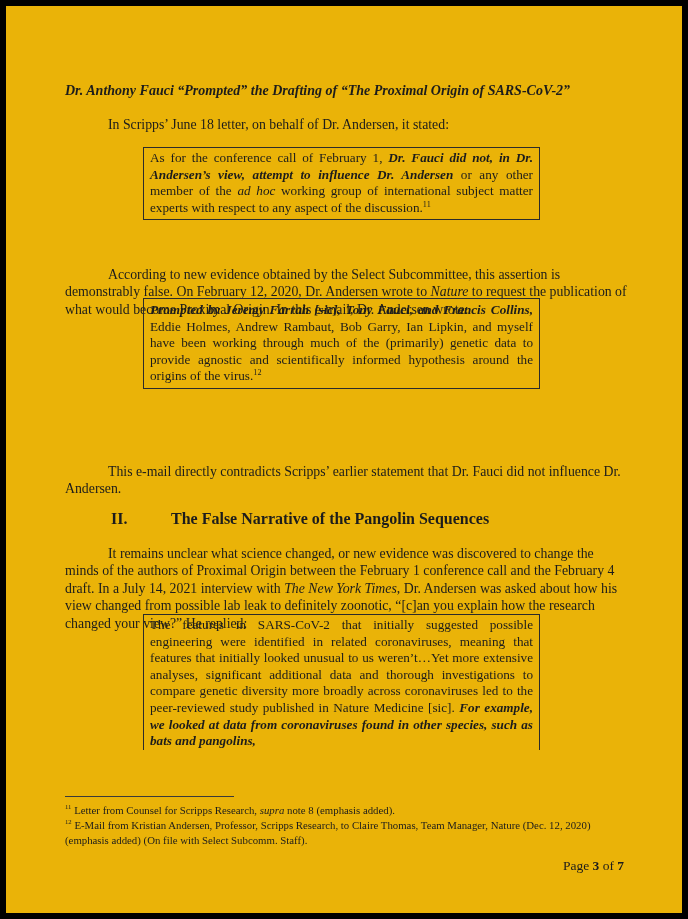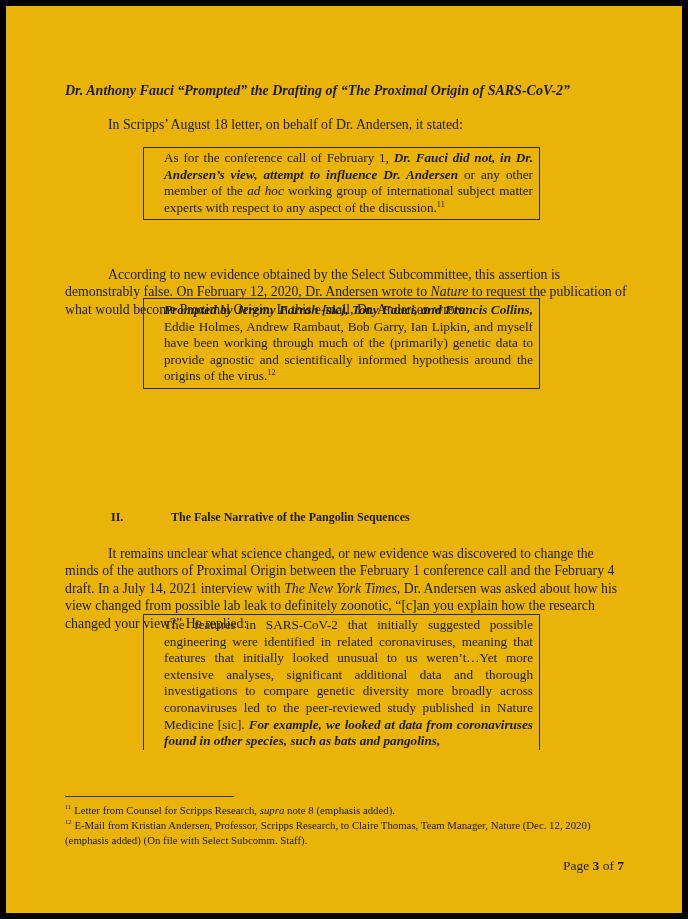--- a/index.html
+++ b/index.html
@@ -21,42 +21,42 @@
     top: 76px;
     font-size: 14px;
     font-weight: bold;
     font-style: italic;
     line-height: 17px;
   }
   .quotebox {
     left: 137px;
     width: 397px;
     border: 1px solid #2b2b2b;
-    padding: 2px 6px 3px 20px;
+    padding: 2px 6px 3px 6px;
     font-size: 13.2px;
     line-height: 16.6px;
     text-align: justify;
   }
   .openbottom { border-bottom: none; padding-bottom: 0; }
   .pos-para1 { top: 110px; }
   .pos-box1  { top: 141px; }
   .pos-para2 { top: 232px; margin-top: 28px; }
   .pos-box2  { top: 292px; }
   .pos-para3 { top: 457px; }
   .pos-sec2  { top: 504px; }
   .pos-para4 { top: 539px; }
   .pos-box3  { top: 608px; }
   .pos-fnsep { top: 790px; }
   .pos-fn    { top: 797px; }
   .pos-footer{ top: 852px; }
   .qp { margin: 0; }
   .qp2 { margin-top: 1px; }
   .bi { font-weight: bold; font-style: italic; }
   .i  { font-style: italic; }
-  .sec-heading { font-size: 12px; font-weight: bold; padding-left: 46px; }
+  .sec-heading { font-size: 16px; font-weight: bold; padding-left: 46px; }
   .sec-num { display: inline-block; width: 60px; }
   sup.fnref {
     font-size: 0.62em;
     vertical-align: super;
     line-height: 0;
   }
   .fn-sep { width: 169px; border-top: 1.4px solid #3a3a3a; height: 0; }
   .footnotes { font-size: 10.8px; line-height: 14.8px; }
   .fn { margin: 0; }
   .footer {
@@ -68,30 +68,31 @@
   }
   .footer b { font-weight: bold; }
 </style>
 </head>
 <body>
 
 <div class="page">
 
   <div class="blk doc-heading">Dr. Anthony Fauci “Prompted” the Drafting of “The Proximal Origin of SARS-CoV-2”</div>
 
-  <p class="blk body-text indent pos-para1"><span>In Scripps’ August 18 letter, on behalf of Dr. Andersen, it stated:</span></p>
+  <p class="blk body-text indent pos-para1"><span>In Scripps’ June 18 letter, on behalf of Dr. Andersen, it stated:</span></p>
 
   <div class="blk quotebox pos-box1"><span>As for the conference call of February 1, </span><span class="bi">Dr. Fauci did not, in Dr. Andersen’s view, attempt to influence Dr. Andersen</span><span> or any other member of the </span><span class="i">ad hoc</span><span> working group of international subject matter experts with respect to any aspect of the discussion.</span><sup class="fnref">11</sup></div>
 
   <p class="blk body-text indent pos-para2"><span>According to new evidence obtained by the Select Subcommittee, this assertion is demonstrably false. On February 12, 2020, Dr. Andersen wrote to </span><span class="i">Nature</span><span> to request the publication of what would become Proximal Origin. In this e-mail, Dr. Andersen wrote:</span></p>
 
   <div class="blk quotebox pos-box2">
     <p class="qp qp2"><span class="bi">Prompted by Jeremy Farrah [sic], Tony Fauci, and Francis Collins,</span><span> Eddie Holmes, Andrew Rambaut, Bob Garry, Ian Lipkin, and myself have been working through much of the (primarily) genetic data to provide agnostic and scientifically informed hypothesis around the origins of the virus.</span><sup class="fnref">12</sup></p>
   </div>
 
+  <p class="blk body-text indent pos-para3"><span>This e-mail directly contradicts Scripps’ earlier statement that Dr. Fauci did not influence Dr. Andersen.</span></p>
 
   <div class="blk sec-heading pos-sec2"><span class="sec-num">II.</span><span class="sec-title">The False Narrative of the Pangolin Sequences</span></div>
 
   <p class="blk body-text indent pos-para4"><span>It remains unclear what science changed, or new evidence was discovered to change the minds of the authors of Proximal Origin between the February 1 conference call and the February 4 draft. In a July 14, 2021 interview with </span><span class="i">The New York Times</span><span>, Dr. Andersen was asked about how his view changed from possible lab leak to definitely zoonotic, “[c]an you explain how the research changed your view?” He replied:</span></p>
 
   <div class="blk quotebox openbottom pos-box3"><span>The features in SARS-CoV-2 that initially suggested possible engineering were identified in related coronaviruses, meaning that features that initially looked unusual to us weren’t…Yet more extensive analyses, significant additional data and thorough investigations to compare genetic diversity more broadly across coronaviruses led to the peer-reviewed study published in Nature Medicine [sic]. </span><span class="bi">For example, we looked at data from coronaviruses found in other species, such as bats and pangolins,</span></div>
 
   <div class="blk fn-sep pos-fnsep"></div>
 
   <div class="blk footnotes pos-fn">

